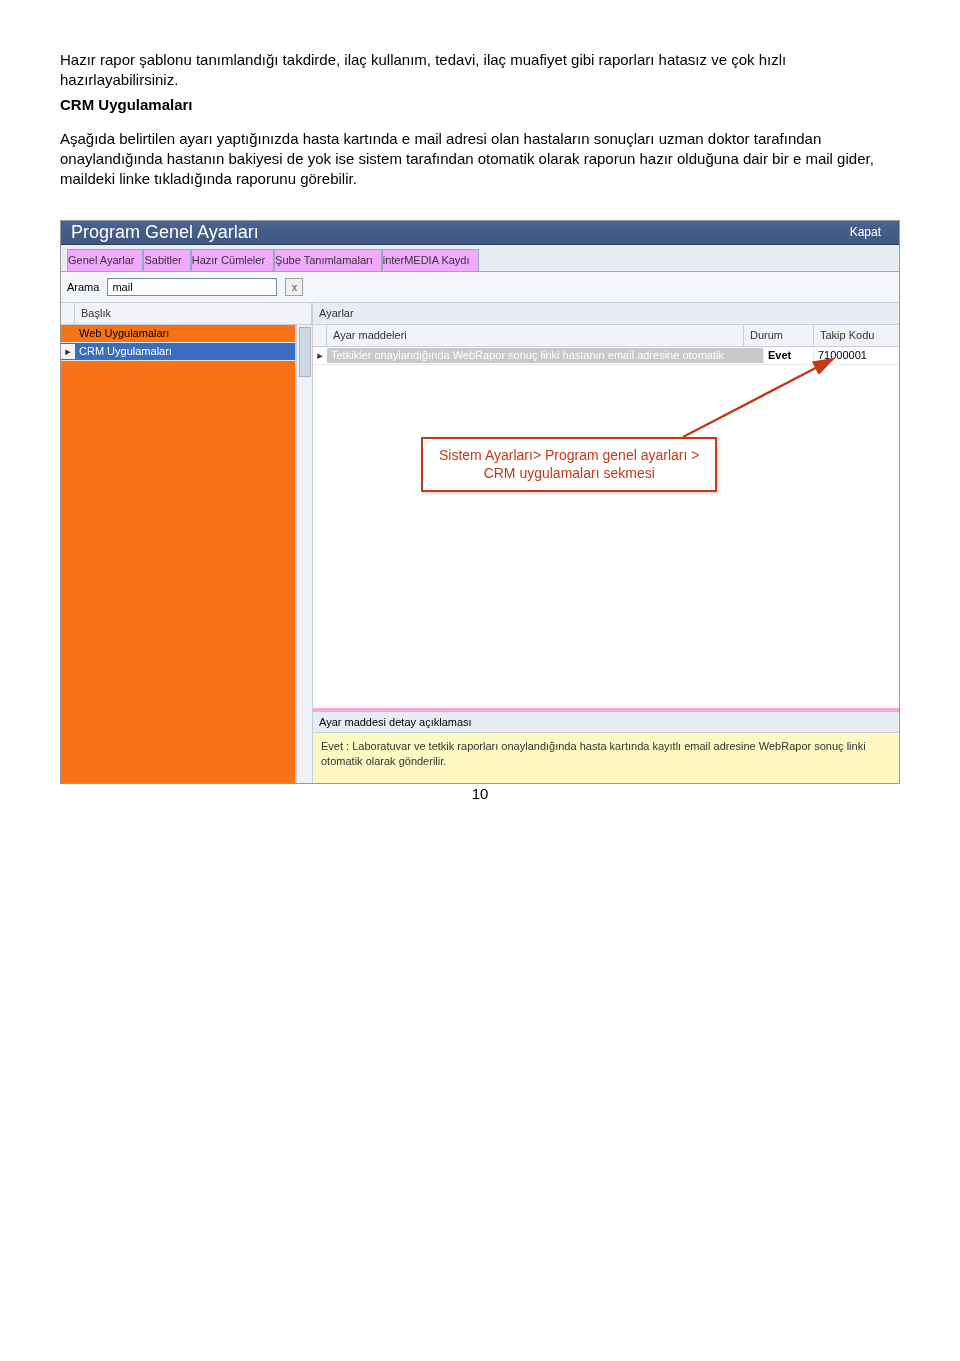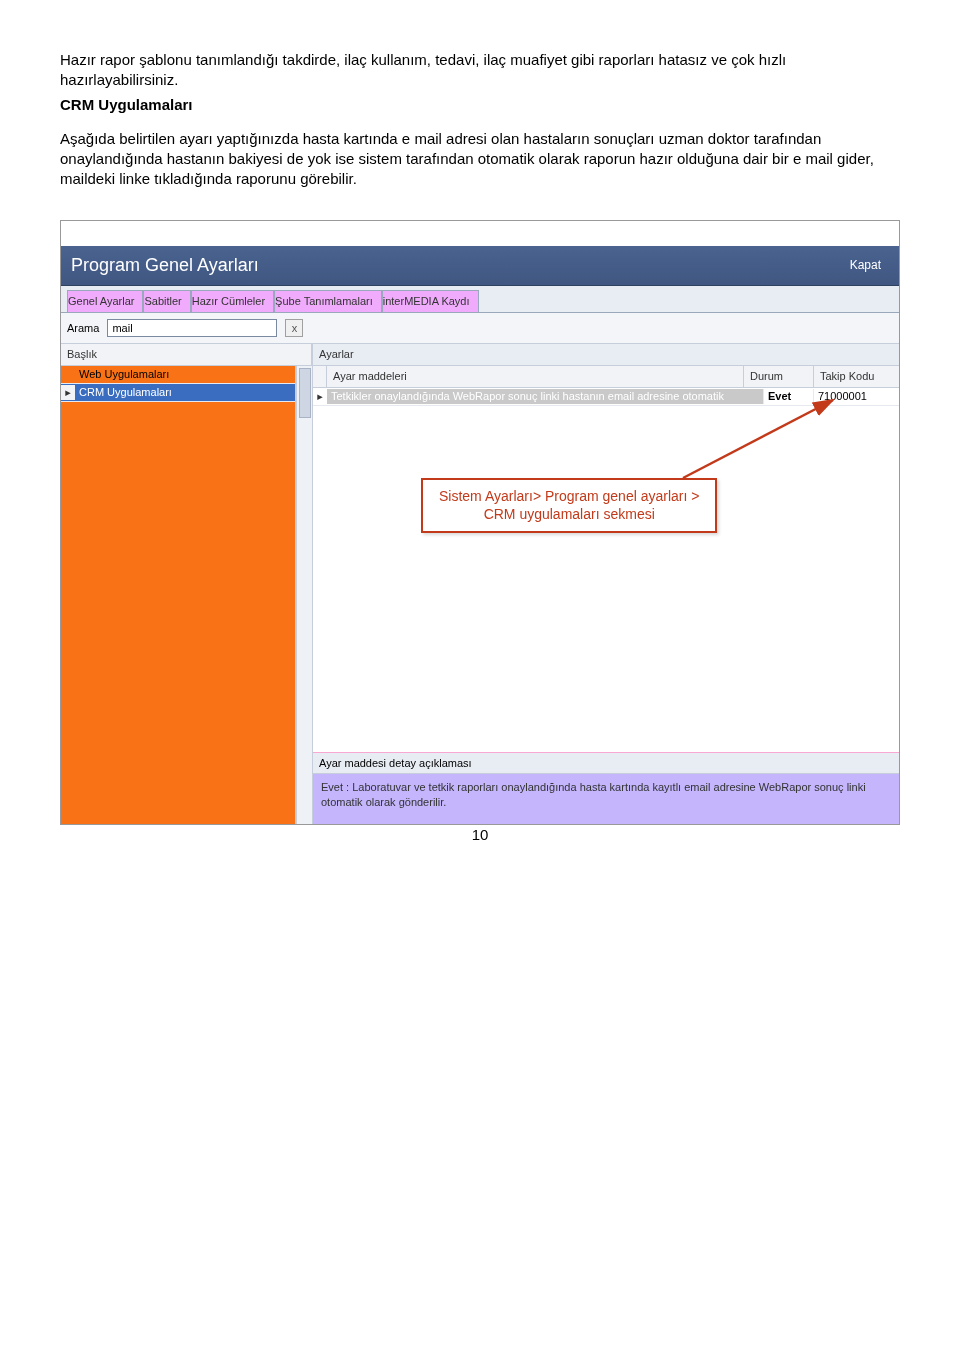--- a/index.html
+++ b/index.html
@@ -20,24 +20,23 @@
     font-family: Tahoma, Arial, sans-serif;
     position: relative;
     font-size: 12px;
   }
   .titlebar {
     background: linear-gradient(#4a638f, #3f5781);
     color: #fff;
     display: flex;
     justify-content: space-between;
     align-items: center;
-    height: 40px;
+    height: 24px;
     padding: 0 10px;
     border-bottom: 1px solid #2f4160;
-    margin-top: 25px;
   }
   .titlebar .title { font-size: 18px; font-weight: normal; }
   .titlebar .close-btn {
     font-size: 12px;
     padding: 2px 8px;
     color:#fff;
   }
   .tabbar {
     background: #e8edf3;
     border-bottom: 1px solid #99a8bd;
@@ -100,21 +99,20 @@
     background: #e8edf3;
     border-bottom: 1px solid #c6cedb;
     padding: 3px 6px;
     font-size: 11px;
     color:#333;
   }
   .grid-header {
     display:flex;
     background:#f1f3f7;
     border-bottom:1px solid #c6cedb;
-    flex-direction:column;
   }
   .grid-header .col {
     padding: 3px 6px;
     font-size: 11px;
     color:#333;
     border-right:1px solid #c6cedb;
     flex:1;
   }
   .left-grid-body {
     flex:1;
@@ -231,22 +229,22 @@
     box-shadow:2px 2px 3px rgba(0,0,0,0.15);
     line-height:1.25;
   }
   .arrow-svg {
     position:absolute;
     pointer-events:none;
     left:0;
     top:0;
   }
   .detail-panel {
-    border-top:1px solid #f9a8d4;
-    background:#c4b5fd;
+    border-top:4px solid #f9a8d4;
+    background:#fef9c3;
   }
   .detail-title {
     background:#e8edf3;
     border-bottom:1px solid #c6cedb;
     padding:3px 6px;
     font-size:11px;
   }
   .detail-content {
     padding:6px 8px;
     font-size:11px;

